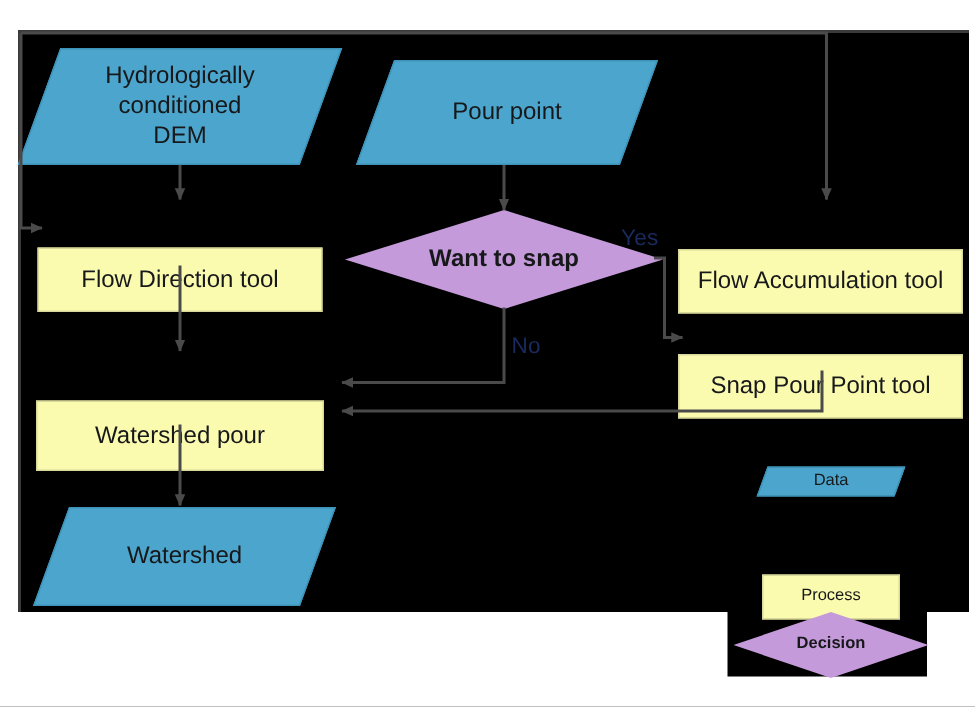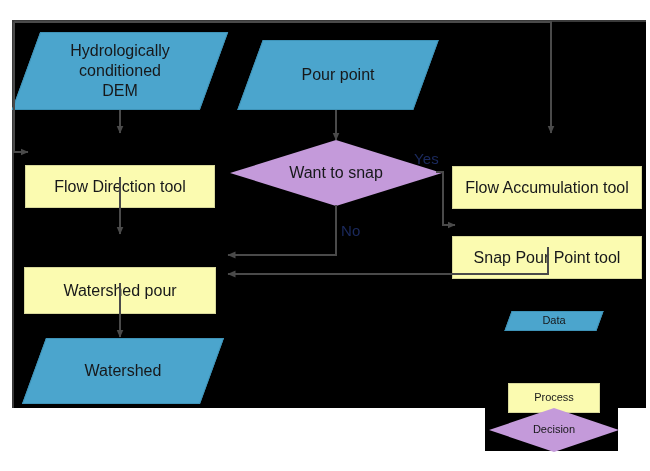--- a/index.html
+++ b/index.html
@@ -76,20 +76,21 @@
   .shape-process {
     background: #fbfbb0;
     border: 1px solid #d8d89a;
     margin-top: 31px;
   }
 
   
   .shape-decision {
     background: transparent;
     border: none;
+    font-weight: bold;
   }
   .shape-decision .diamond-bg {
     position: absolute;
     left: 0; top: 0;
     width: 100%;
     height: 100%;
     background: #c49ada;
     clip-path: polygon(50% 0%, 100% 50%, 50% 100%, 0% 50%);
     z-index: 1;
   }

